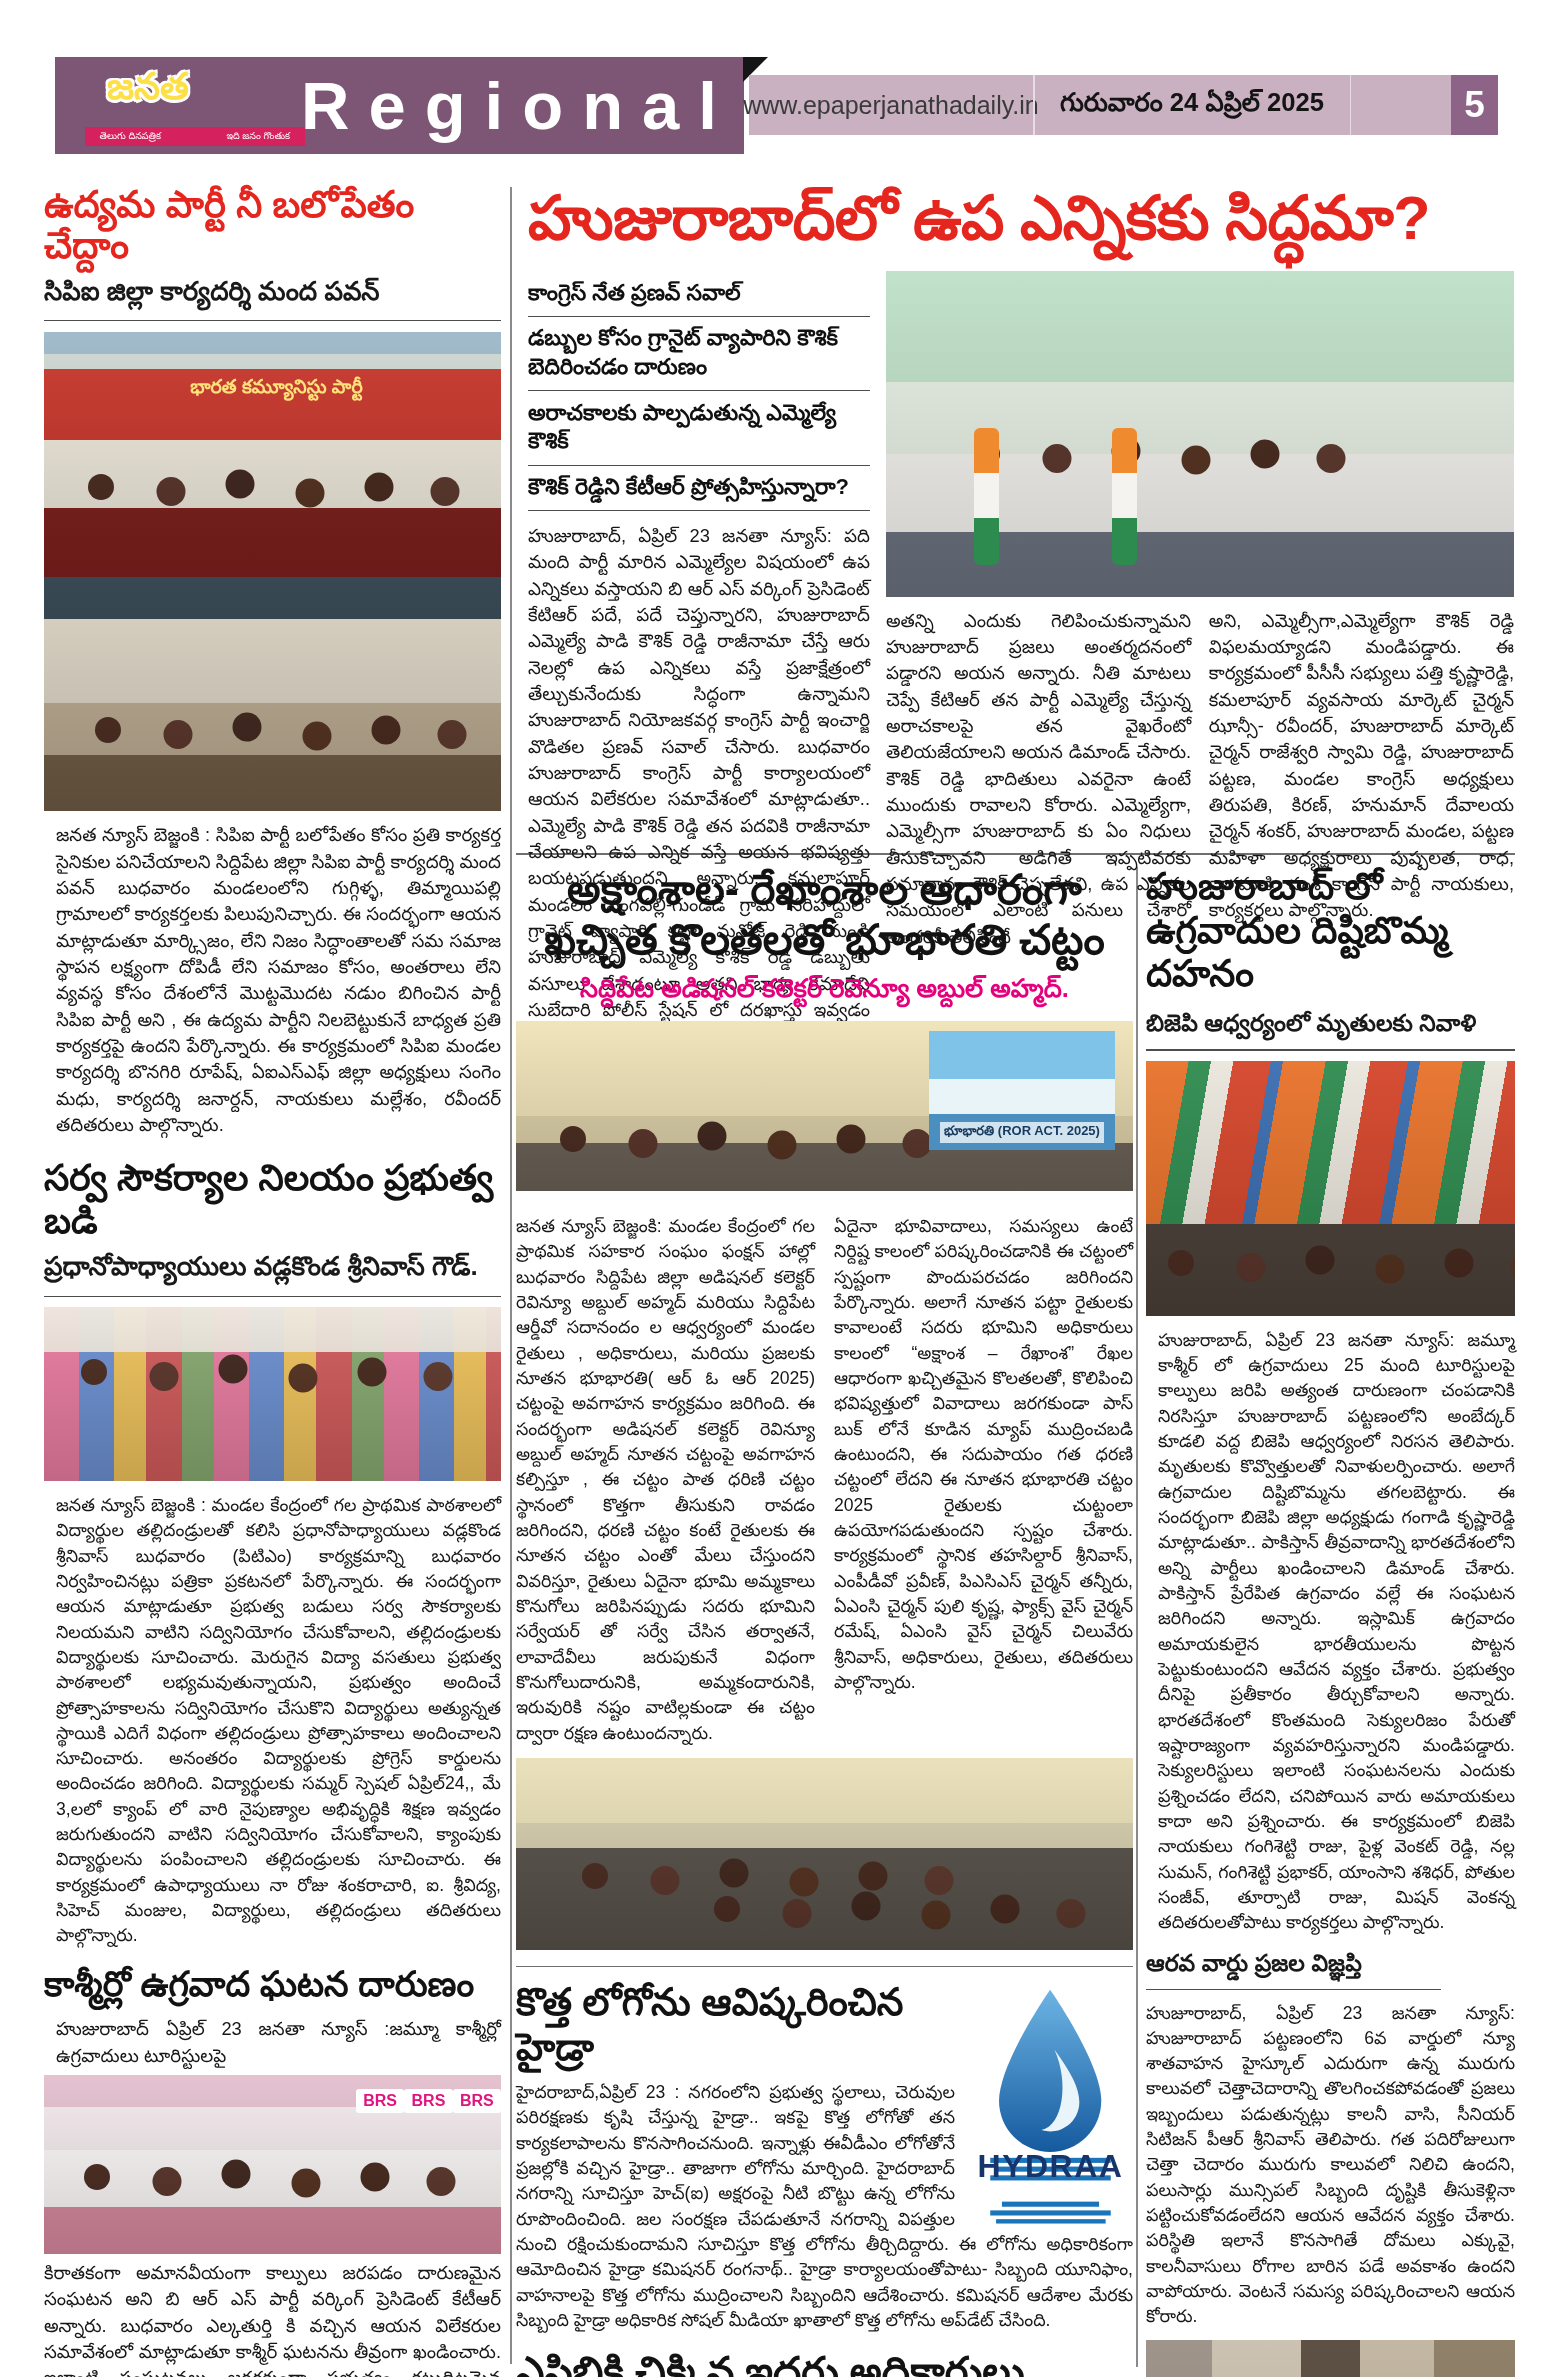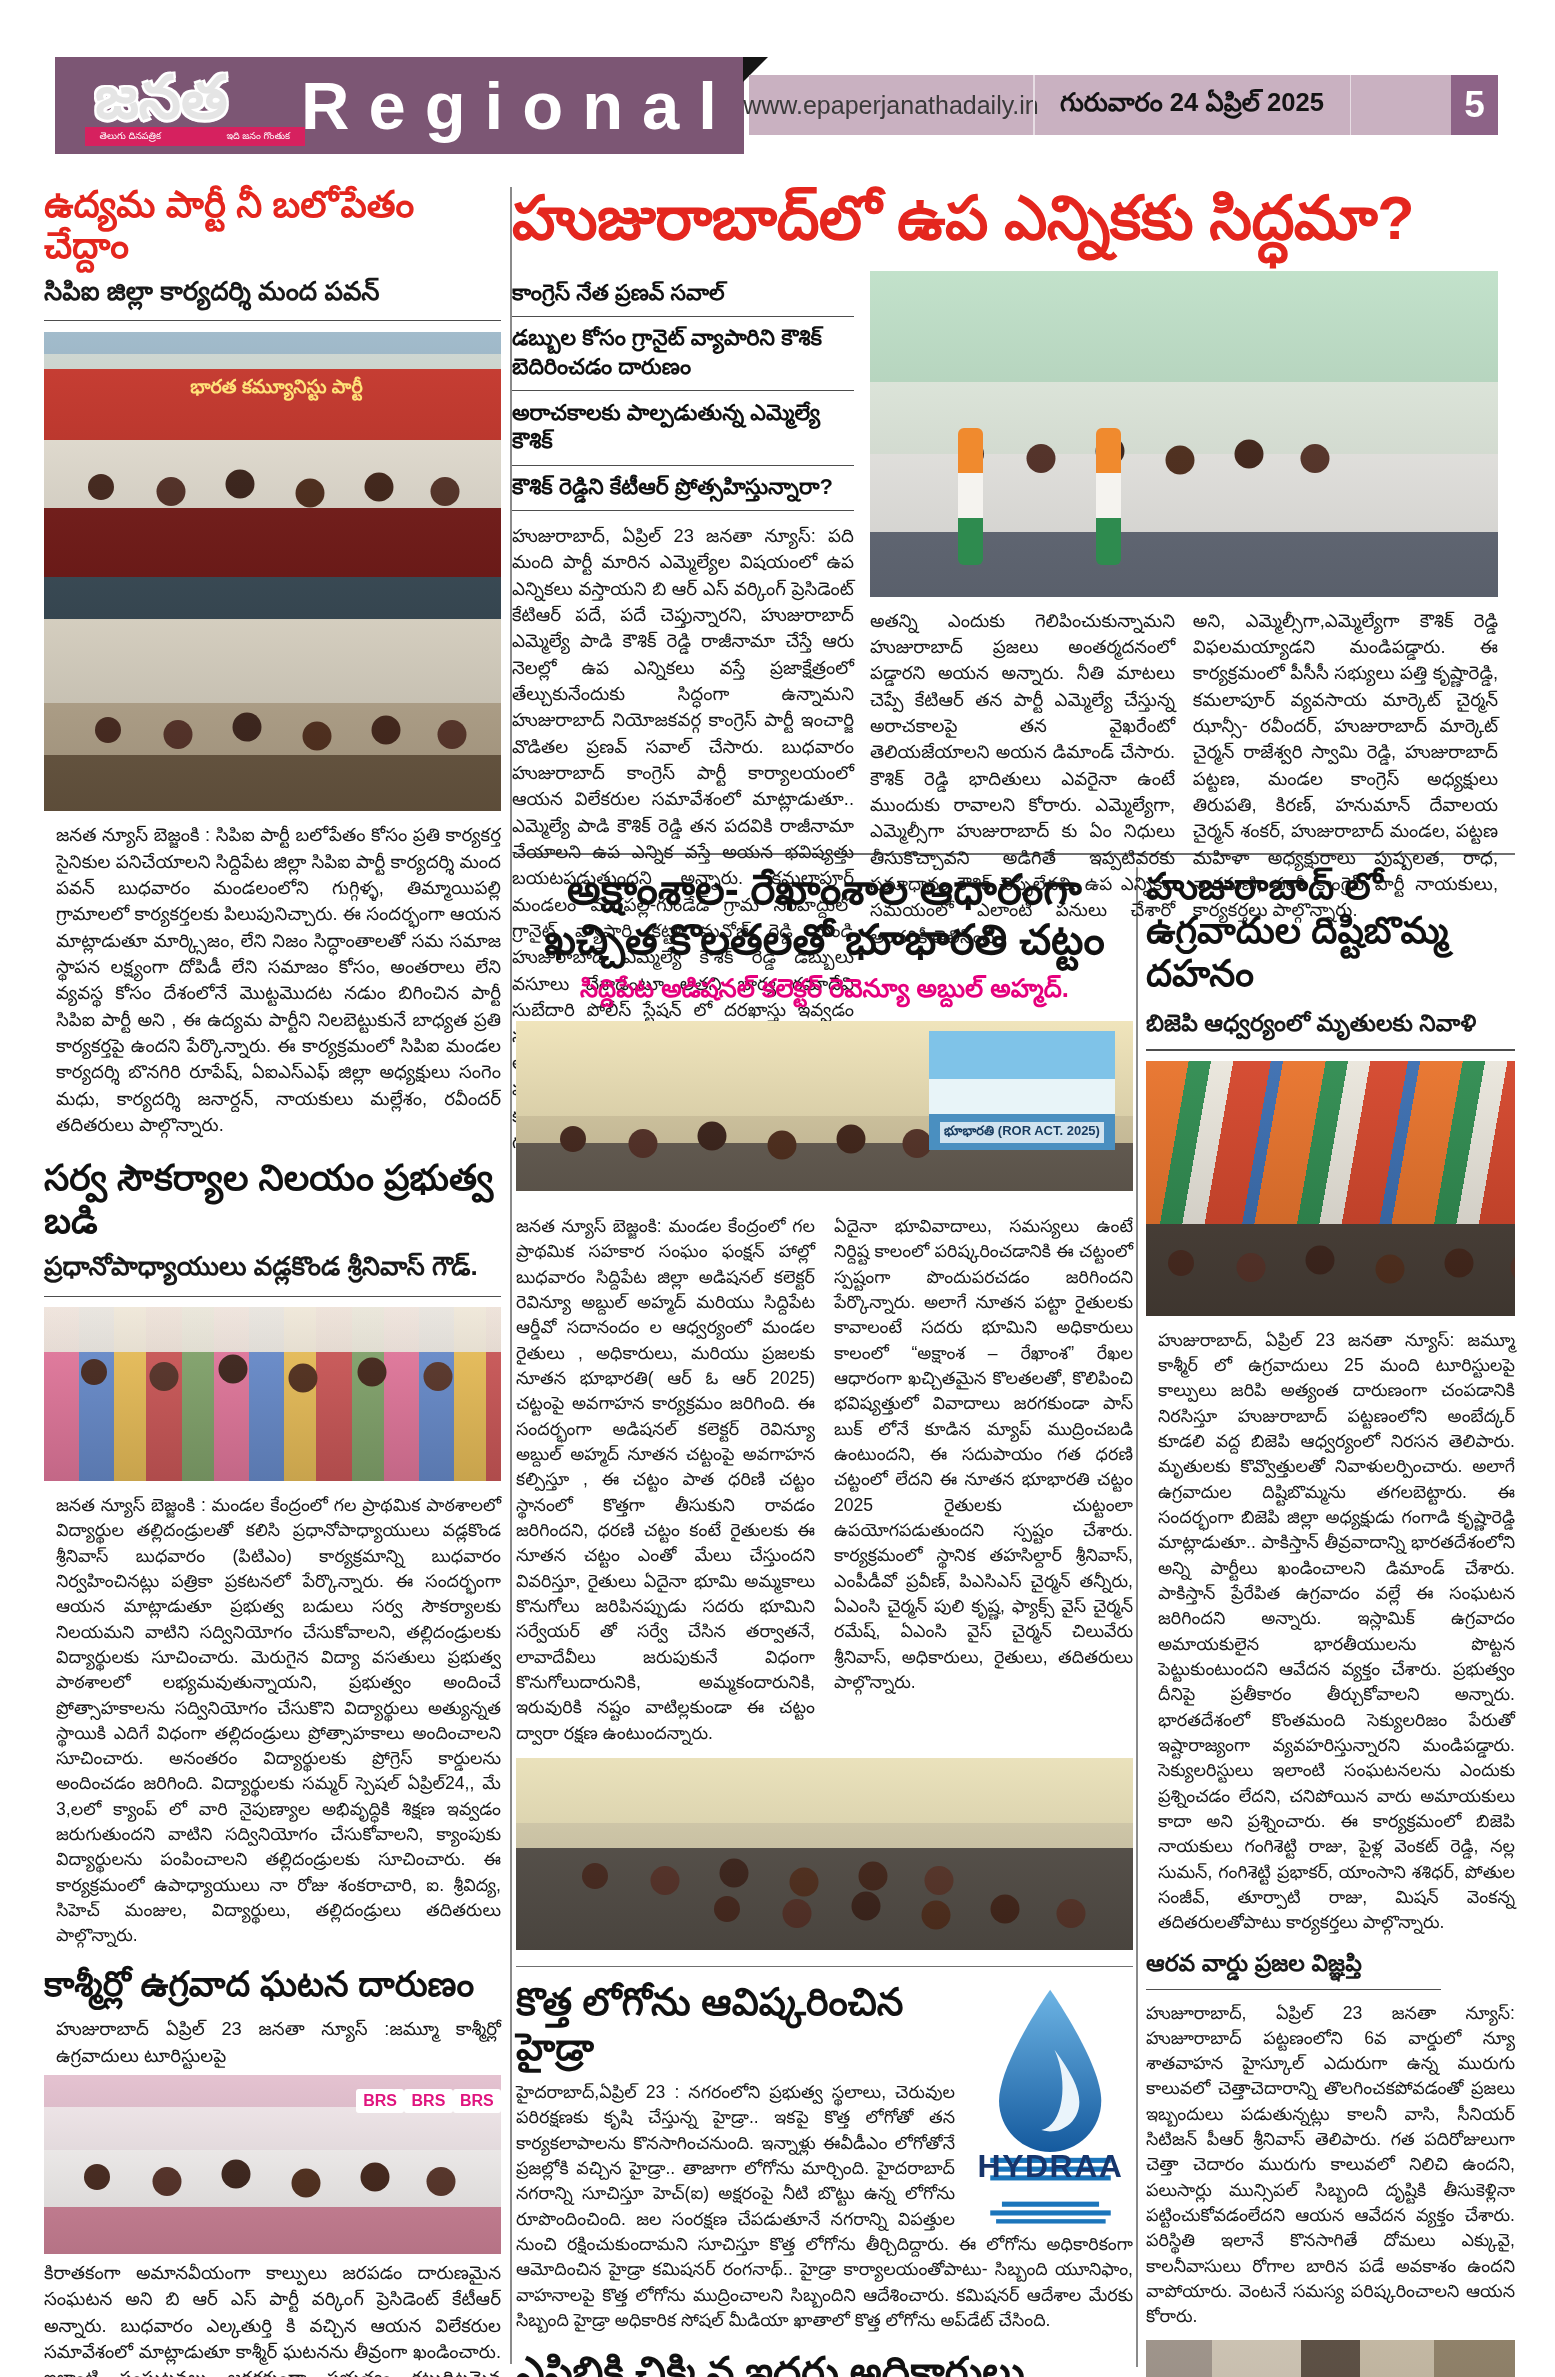--- a/index.html
+++ b/index.html
@@ -2,22 +2,22 @@
 <html style="font-size:11.7px"><head>
 <meta charset="utf-8">
 <style>
   html,body{margin:0;padding:0;background:#ffffff;}
   body{font-family:"Liberation Sans","DejaVu Sans",sans-serif;color:#111;}
   .page{position:relative;width:1556px;height:2377px;background:#fff;overflow:hidden;}
 
   
   .masthead-block{position:absolute;left:55px;top:57px;width:689px;height:97px;background:#7c5674;display:flex;align-items:center;}
   .logo-wrap{position:relative;margin-left:40px;width:198px;height:76px;}
-  .masthead-word{font-size:60px;font-weight:800;color:#e5e5e5;line-height:1.0;
-    text-shadow:-2.2px -2.2px 0 #fff,2.2px -2.2px 0 #fff,-2.2px 2.2px 0 #fff,2.2px 2.2px 0 #fff,0 2.9px 0 #fff;}
+  .masthead-word{font-size:37px;font-weight:800;color:#fde047;line-height:1.0;
+    text-shadow:-2.2px -2.2px 0 #fff,2.2px -2.2px 0 #fff,-2.2px 2.2px 0 #fff,2.2px 2.2px 0 #fff,0 2.9px 0 #fff;margin-left:12px;}
   .masthead-band{position:absolute;left:-10.2px;bottom:-2.9px;width:220px;height:19px;background:#d6215f;display:flex;justify-content:space-around;align-items:center;gap:36px;}
   .masthead-band span{font-size:9.5px;color:#fff;white-space:nowrap;}
   .section-word{flex:1;text-align:center;color:#fff;font-weight:800;font-size:67px;letter-spacing:19px;line-height:1;}
   .header-notch{position:absolute;left:743px;top:57px;width:0;height:0;border-top:25px solid #151515;border-right:25px solid transparent;}
   .info-strip{position:absolute;left:749px;top:75px;width:749px;height:60px;background:#c9b1c1;display:flex;align-items:stretch;}
   .info-cell{display:flex;align-items:center;justify-content:center;}
   .website-cell{width:284px;font-size:25px;color:#3a3a3a;}
   .strip-sep{width:1.5px;background:#e7dde4;}
   .date-cell{width:315px;font-size:25.6px;font-weight:700;color:#141414;}
   .pagebox{margin-left:auto;width:47px;background:#8d6387;display:flex;align-items:center;justify-content:center;color:#fff;font-size:37px;font-weight:800;}
@@ -52,21 +52,21 @@
   .ph-yellow-hall{background:linear-gradient(180deg,#efe3b8 0 56%,#ddd0a8 56% 72%,#6b6257 72% 100%);}
   .ror-banner{position:absolute;right:3%;top:6%;width:30%;height:70%;background:linear-gradient(180deg,#7fc3e8 0 40%,#e8f4f8 40% 70%,#4a8fc0 70% 100%);display:flex;align-items:flex-end;justify-content:center;z-index:2;}
   .ror-banner span{font-size:13px;font-weight:700;color:#173a5e;background:rgba(255,255,255,.75);padding:1.5px 4.4px;margin-bottom:7.3px;white-space:nowrap;}
   .ph-audience{background:linear-gradient(180deg,#e9e0b8 0 34%,#d8cfae 34% 47%,#57514a 47% 100%);}
   .ph-flags{background:linear-gradient(180deg,rgba(0,0,0,0) 0 64%,#4a4038 64% 100%),repeating-linear-gradient(100deg,#e8722a 0 42px,#2e8b4f 42px 64px,#eae6dc 64px 86px,#d4452a 86px 123px,#3a6db0 123px 135px);}
   .ph-drain{background:linear-gradient(90deg,#9a8f85 0 18%,#c9bfae 18% 42%,#55483c 42% 58%,#c0b49e 58% 78%,#8a7b62 78% 100%);}
   .ph-press{background:linear-gradient(180deg,#bfe0c8 0 34%,#e7f0e4 34% 56%,#f5f4f0 56% 80%,#6b7280 80% 100%);}
   .scarf{position:absolute;bottom:10%;width:25px;height:42%;background:linear-gradient(180deg,#f08a2e 0 33%,#f5f3ef 33% 66%,#2e8b4f 66% 100%);border-radius:5.9px;z-index:2;}
 
   
-  .lead{left:512px;top:184px;width:986px;}
+  .lead{left:528px;top:184px;width:986px;}
   .lead-headline{font-size:61px;letter-spacing:-0.7px;}
   .lead-row{display:flex;gap:16px;margin-top:19px;}
   .deck-col{width:342px;flex:none;}
   .deck-item{font-size:22px;font-weight:700;line-height:1.3;padding:7.3px 0 8.8px 0;border-bottom:1.5px solid #4d4d4d;}
   .deck-item:last-child{border-bottom:1.5px solid #4d4d4d;}
   .lead-body1{margin-top:11.7px;}
   .lead-right{flex:1;display:flex;flex-direction:column;}
   .lead-photo{height:326px;}
   .lead-subcols{display:flex;gap:17.6px;margin-top:10.2px;}
   .lead-subcols .body-text{flex:1;}

